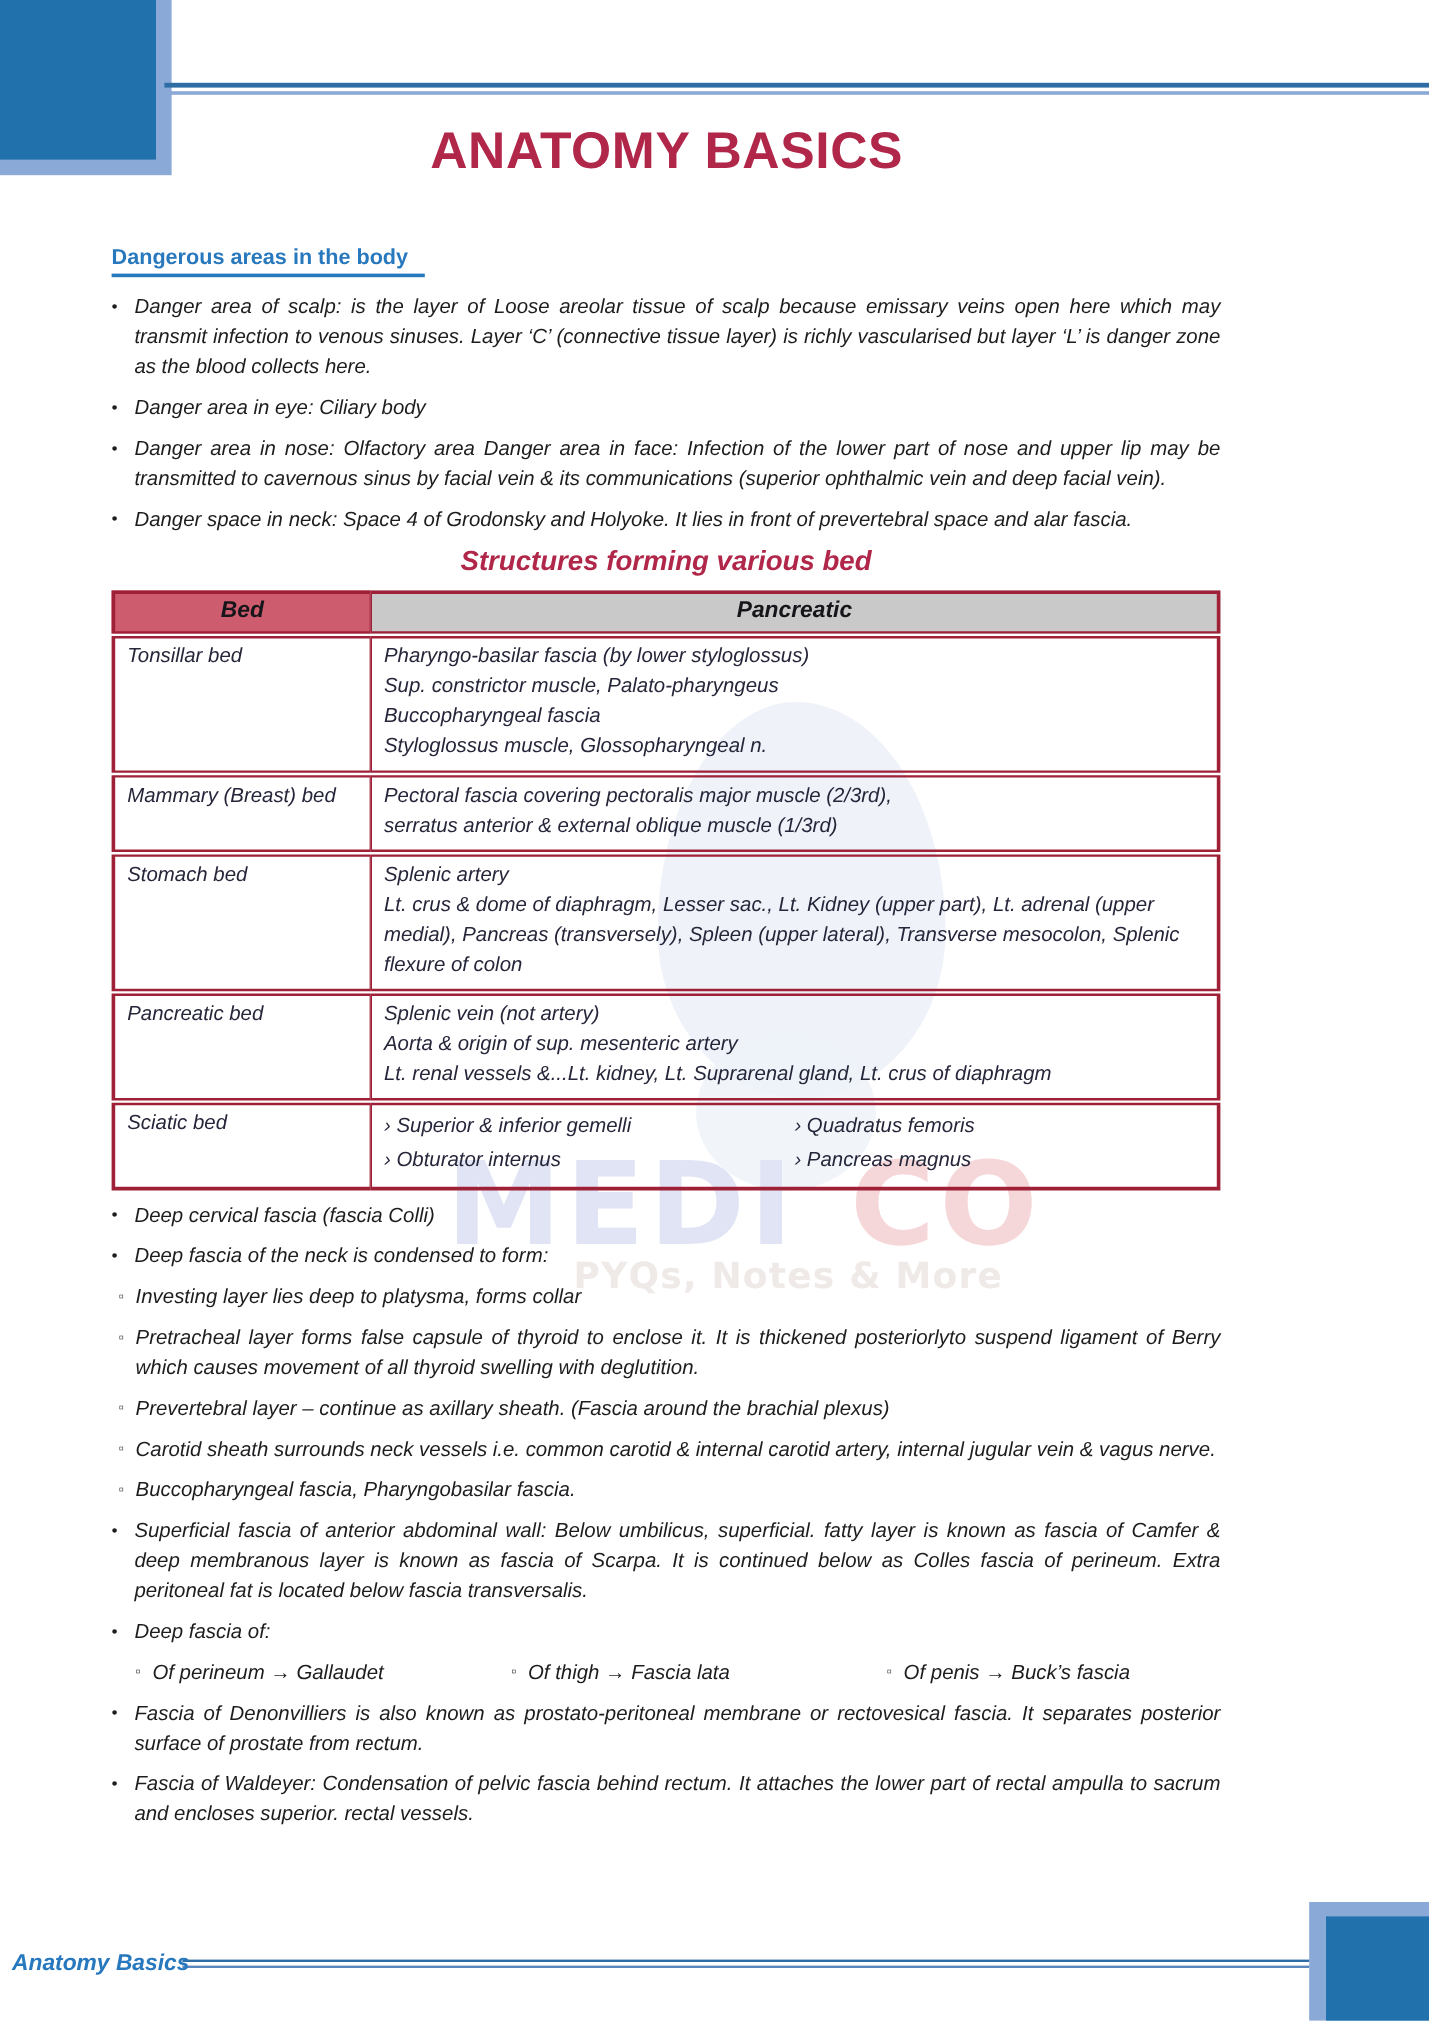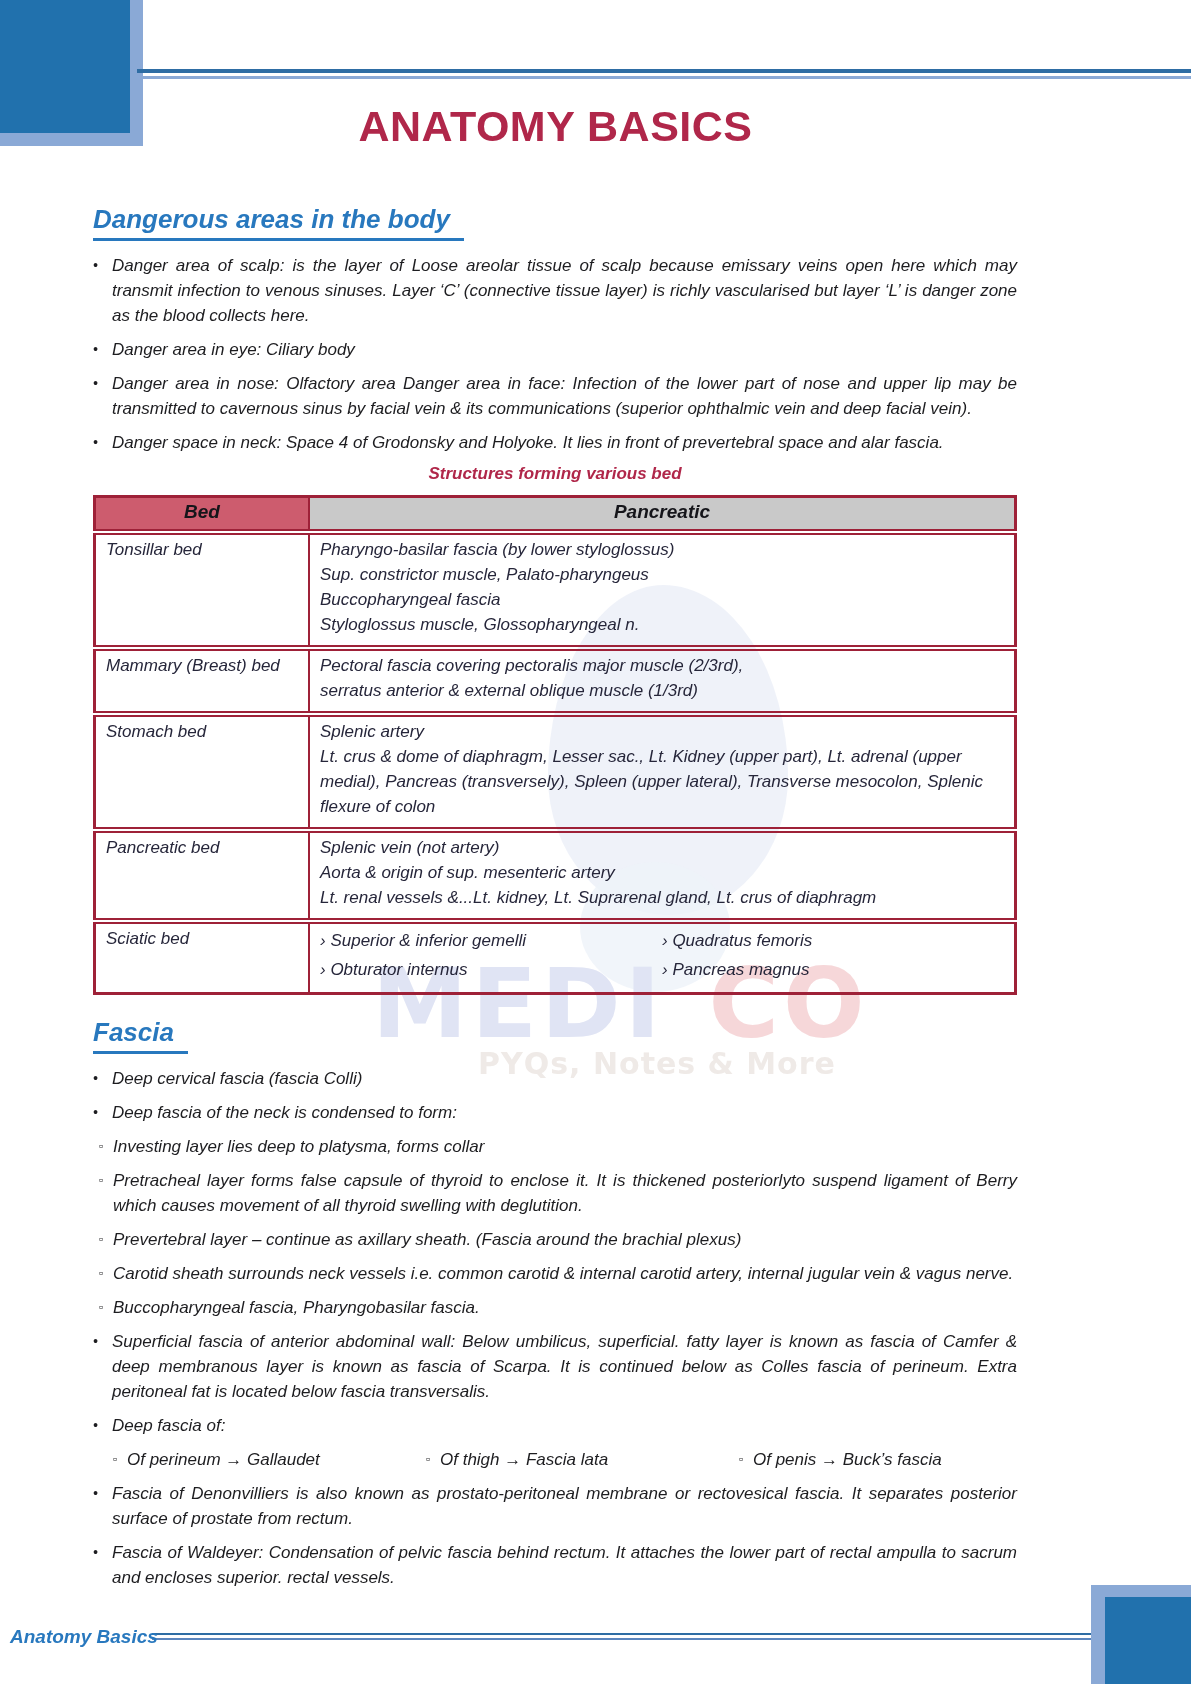--- a/index.html
+++ b/index.html
@@ -31,37 +31,37 @@
   .page-title{
     position:absolute;top:102px;left:0;width:100%;box-sizing:border-box;padding-right:80px;
     margin:0;text-align:center;font-size:43px;font-weight:bold;color:#b0274a;
     letter-spacing:.5px;z-index:2;
   }
 
   
   .content{position:absolute;left:93px;top:204px;width:924px;z-index:2;}
 
   .sec-heading{
-    display:inline-block;font-size:26px;font-weight:bold;font-style:italic;color:#2878be;
+    display:inline-block;font-size:18px;font-weight:bold;color:#2878be;
     border-bottom:3px solid #2878be;padding:0 14px 3px 0;margin:0 0 12px 0;
   }
   .fascia-heading{margin-top:14px;}
 
   .bullet{display:flex;margin:0 0 9px 0;font-style:italic;font-size:17px;line-height:25px;
     color:#1d1d20;text-align:justify;}
   .bullet .mk{flex:0 0 19px;font-size:14px;}
   .bullet.l2{padding-left:6px;}
   .bullet.l2 .mk{flex-basis:14px;font-size:12px;}
   .bullet .tx{flex:1;}
   .bullet .tx.cols{display:flex;text-align:left;}
   .col{display:flex;width:313px;}
   .col:last-child{width:auto;flex:1;}
   .col .mk2{width:14px;flex:0 0 14px;font-size:12px;}
 
-  .table-title{text-align:center;font-size:17px;font-weight:bold;font-style:italic;
+  .table-title{text-align:center;font-size:23px;font-weight:bold;font-style:italic;
     color:#b0274a;margin:5px 0 9px 0;}
 
   
   .bed-table{width:100%;border-collapse:separate;border-spacing:0 2px;margin-bottom:6px;}
   .bed-table th,.bed-table td{border:2px solid #9e2138;background:transparent;}
   .bed-table th{font-size:19px;font-weight:bold;font-style:italic;color:#15151a;
     text-align:center;padding:3px 0 6px 0;margin-top:40px;}
   .th-bed{background:#cd5c6e !important;border-right-width:1px !important;border-left-width:3px !important;
     border-top-width:3px !important;width:212px;}
   .th-structure{background:#c9c9c9 !important;border-left-width:1px !important;border-right-width:3px !important;
@@ -168,23 +168,20 @@
             </div>
             <div class="sci-row">
               <div class="sci-item">› Obturator internus</div>
               <div class="sci-item">› Pancreas magnus</div>
             </div>
           </td>
         </tr>
       </tbody>
   </table>
 
-  <div>
-    <span class="sec-heading fascia-heading">Fascia</span>
-  </div>
   <div id="fascia-list">
       <div class="bullet">
         <span class="mk">•</span>
         <div class="tx">Deep cervical fascia (fascia Colli)</div>
       </div>
       <div class="bullet">
         <span class="mk">•</span>
         <div class="tx">Deep fascia of the neck is condensed to form:</div>
       </div>
       <div class="bullet l2">

